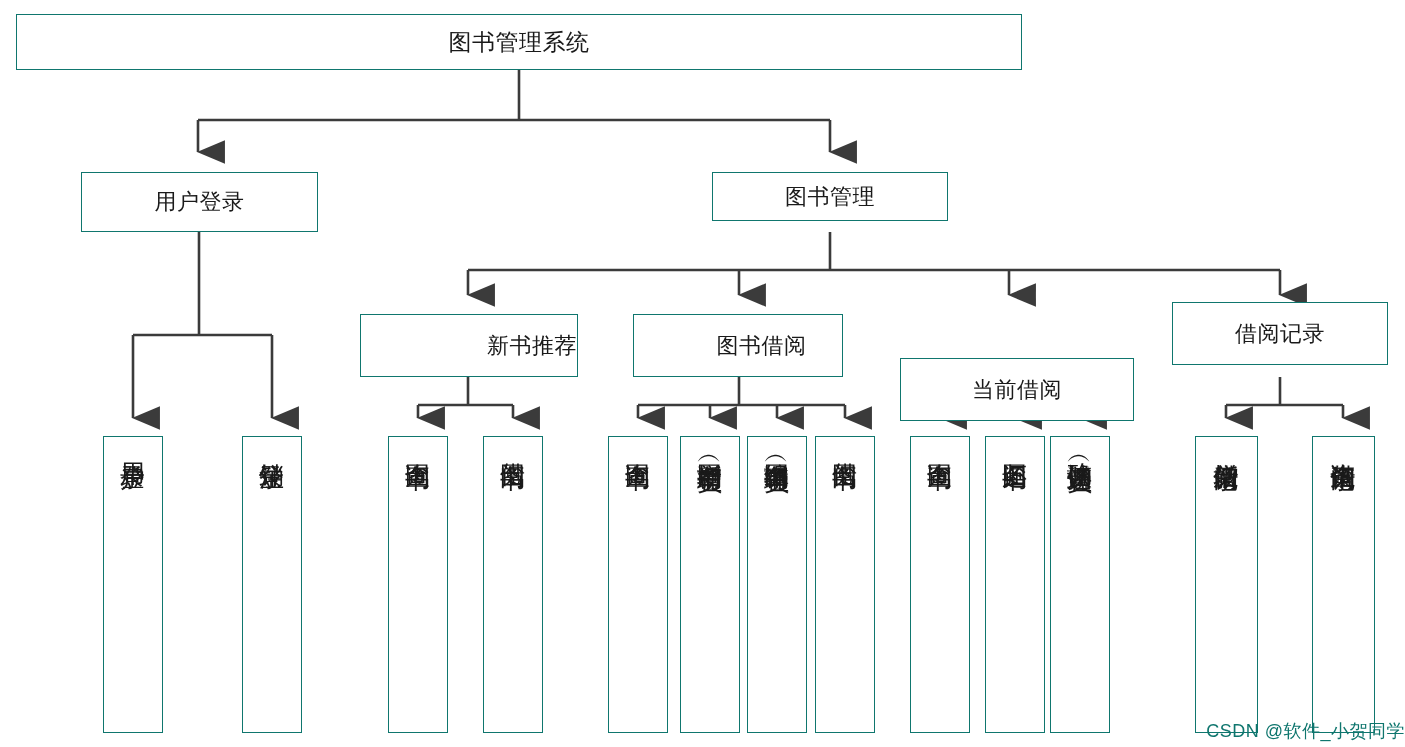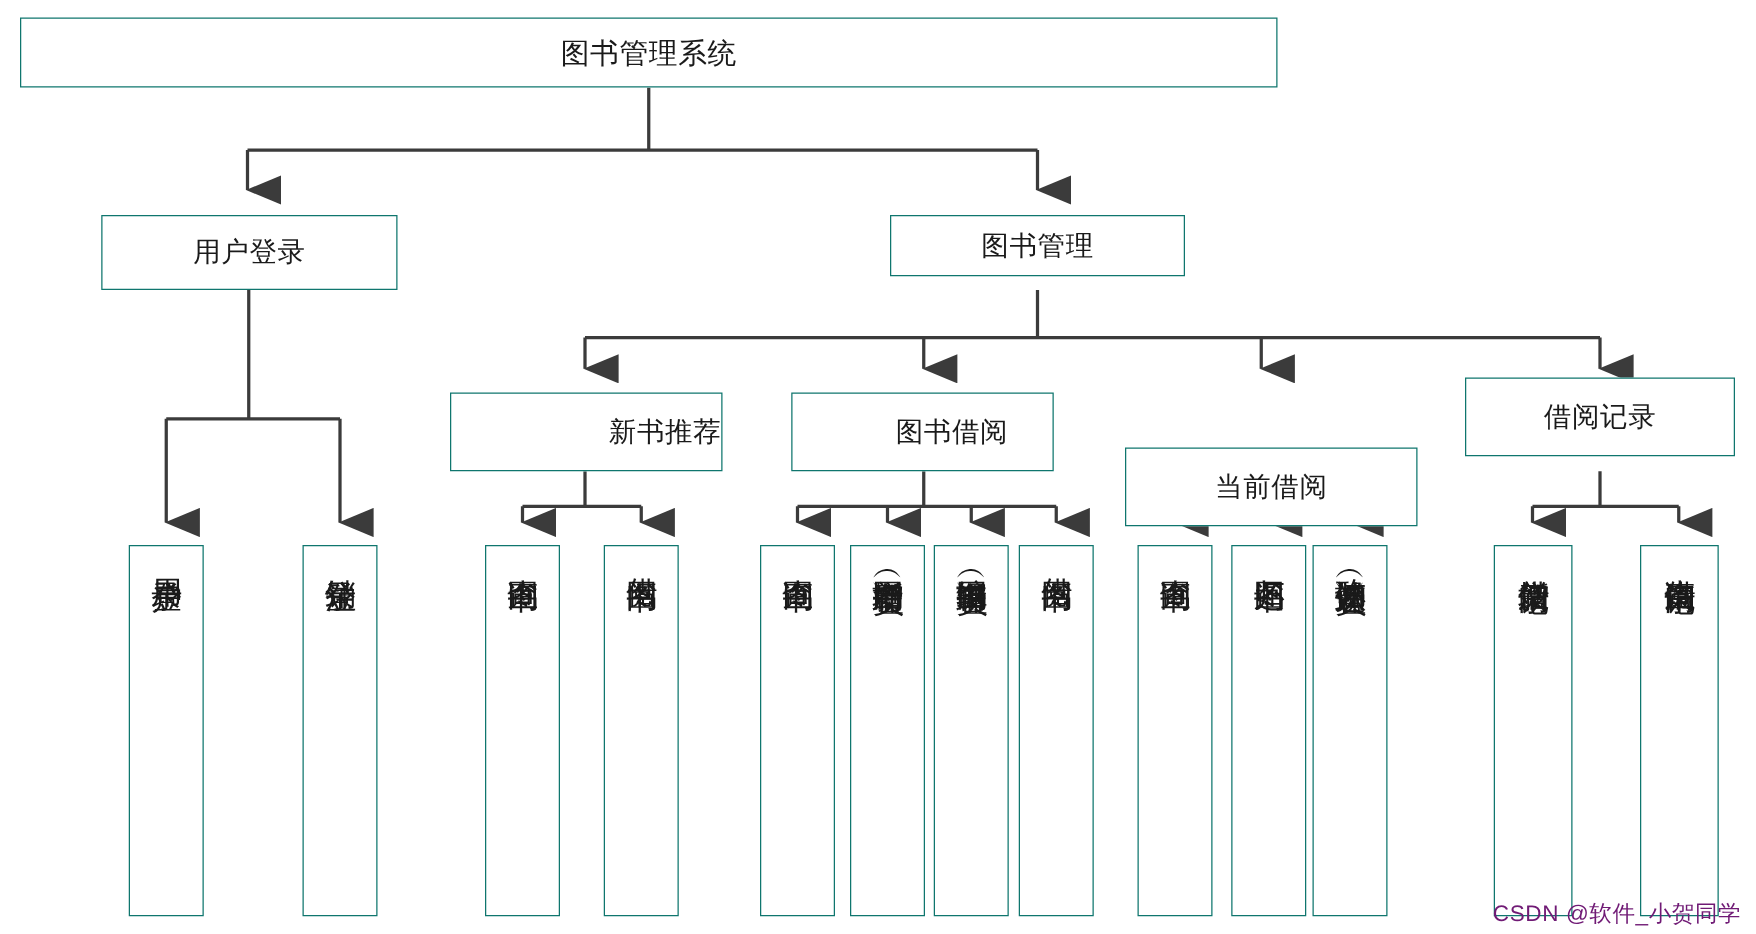--- a/index.html
+++ b/index.html
@@ -55,24 +55,24 @@
     line-height: 1.12;
     letter-spacing: 1px;
     white-space: nowrap;
     margin: 0 auto;
   }
   .node.root .lbl {
     font-size: 23px;
   }
   #watermark {
     position: absolute;
-    right: 12px;
+    right: 0;
     bottom: 4px;
     font-size: 18px;
-    color: #701a75;
+    color: #0f766e;
     white-space: nowrap;
     letter-spacing: 0.5px;
   }
 </style>
 </head>
 <body>
 
 <div id="canvas">
 
   <svg id="wires" viewBox="0 0 1405 747">

